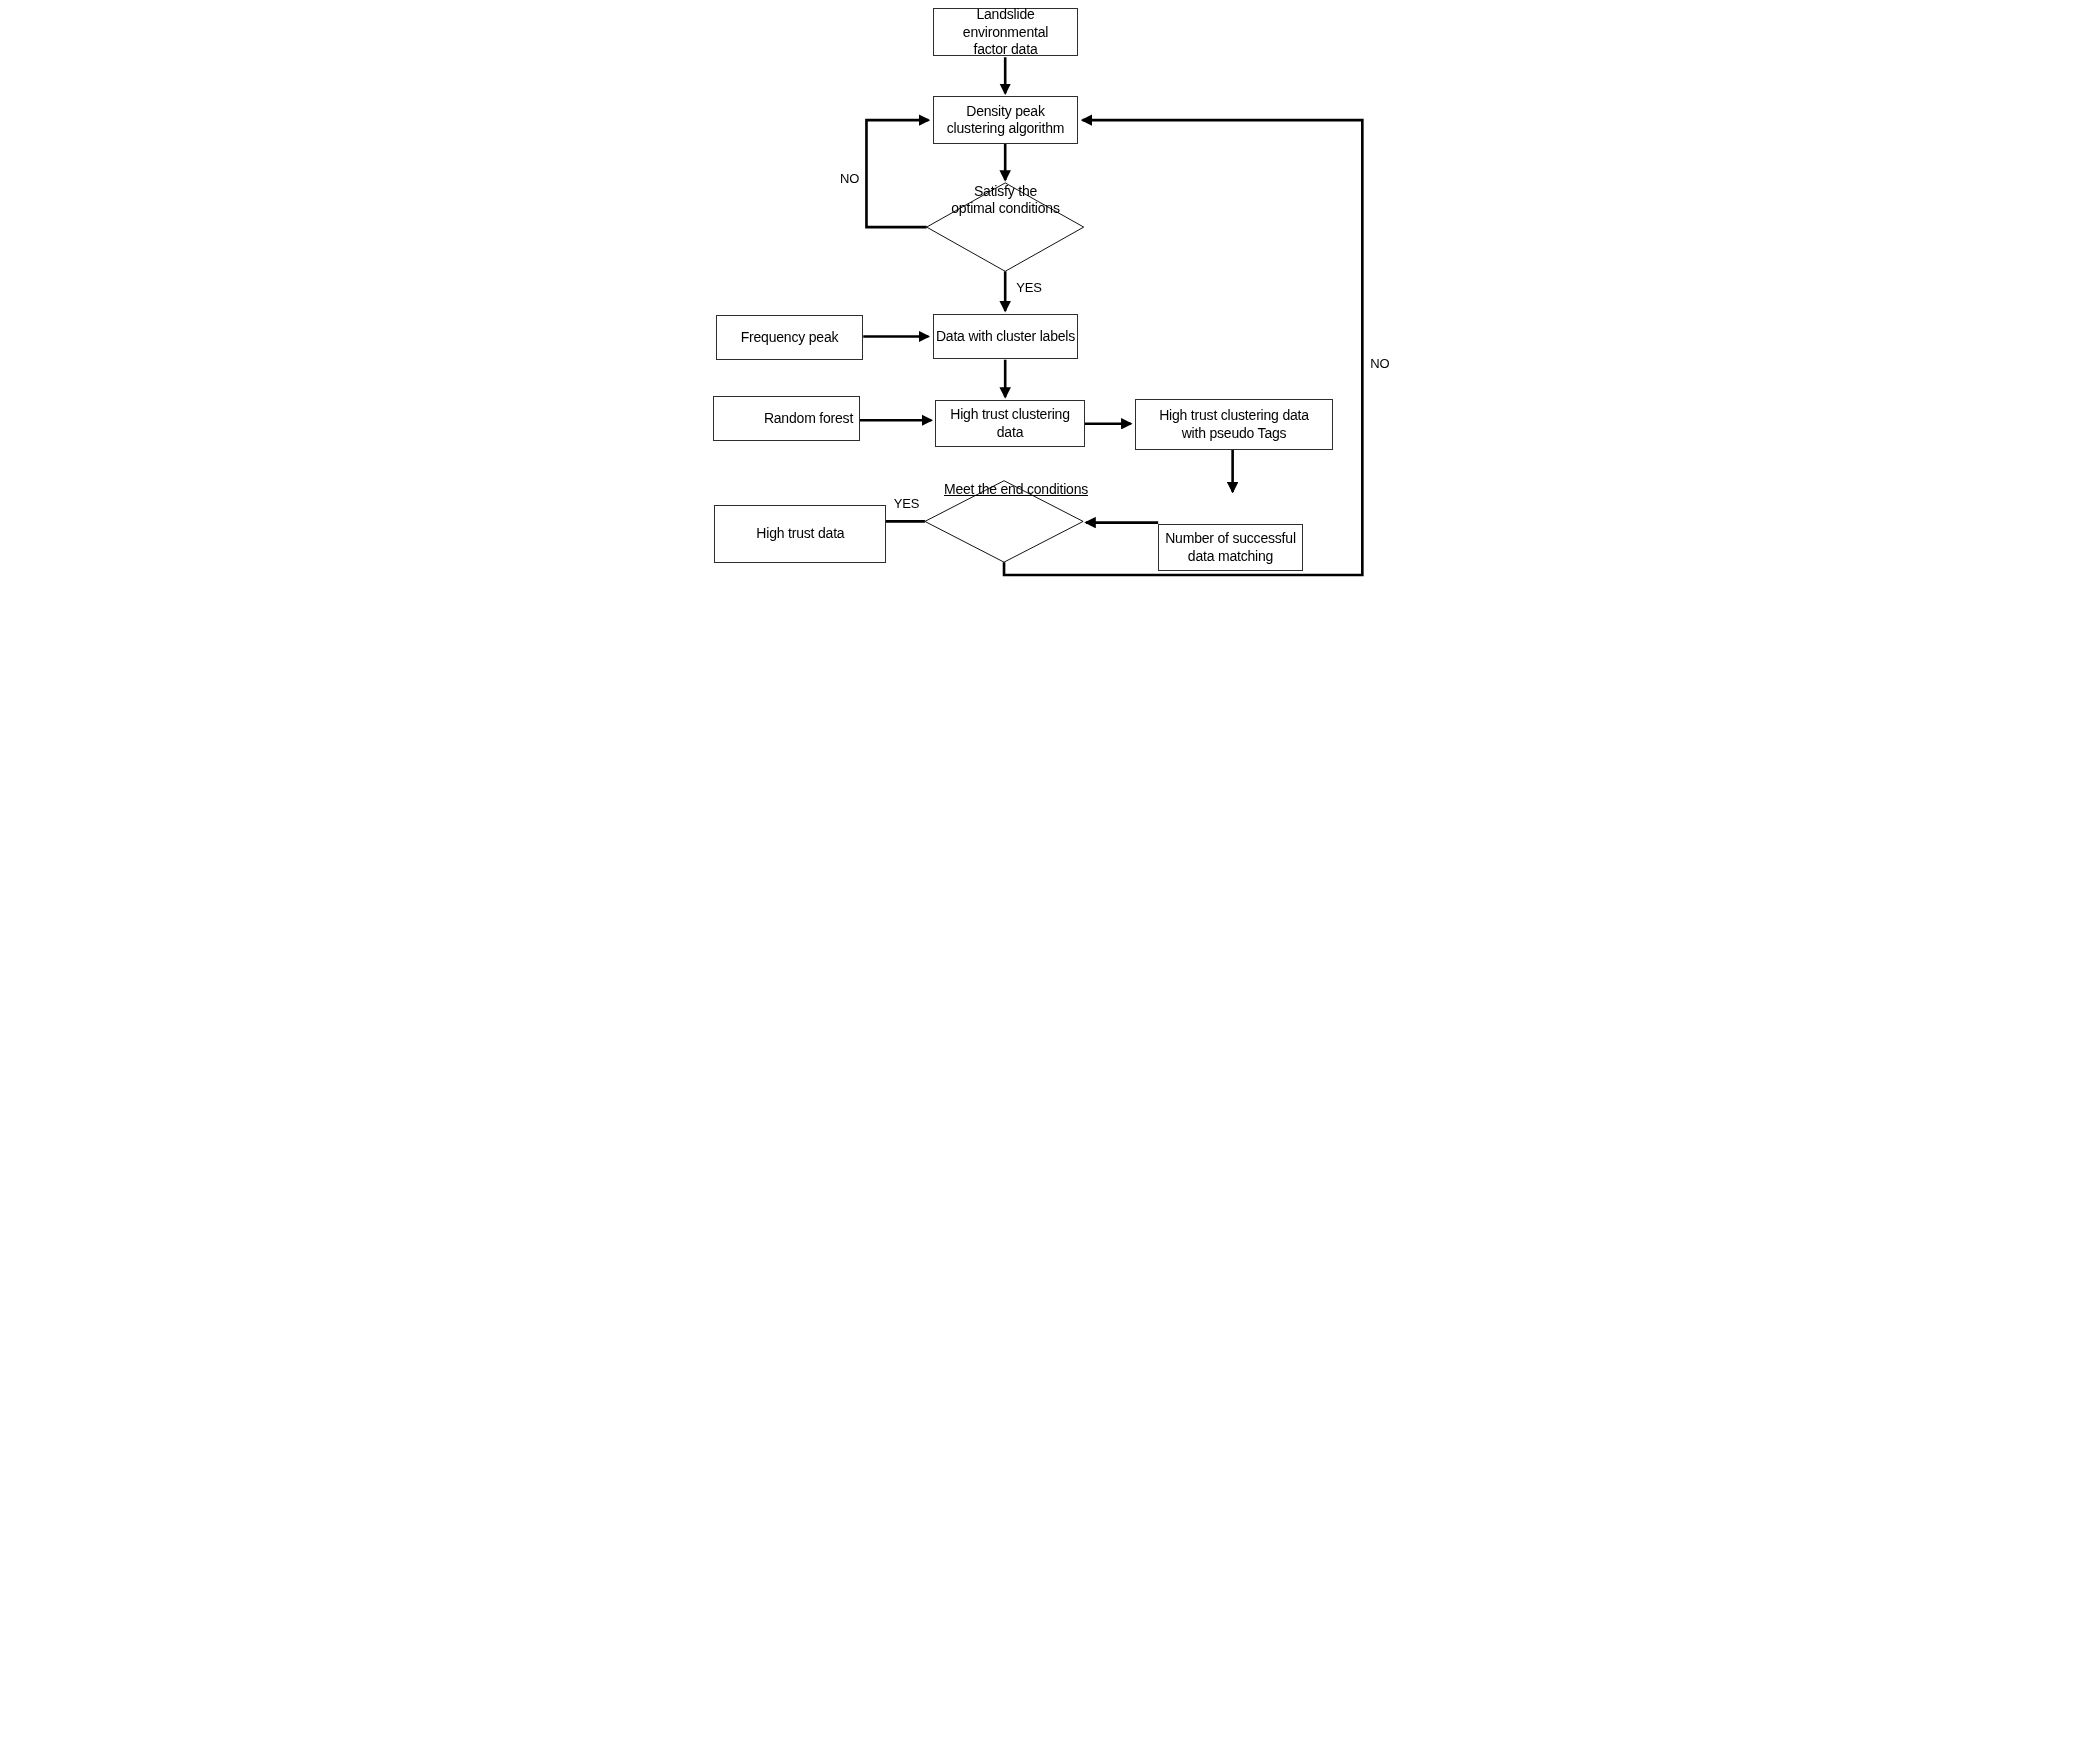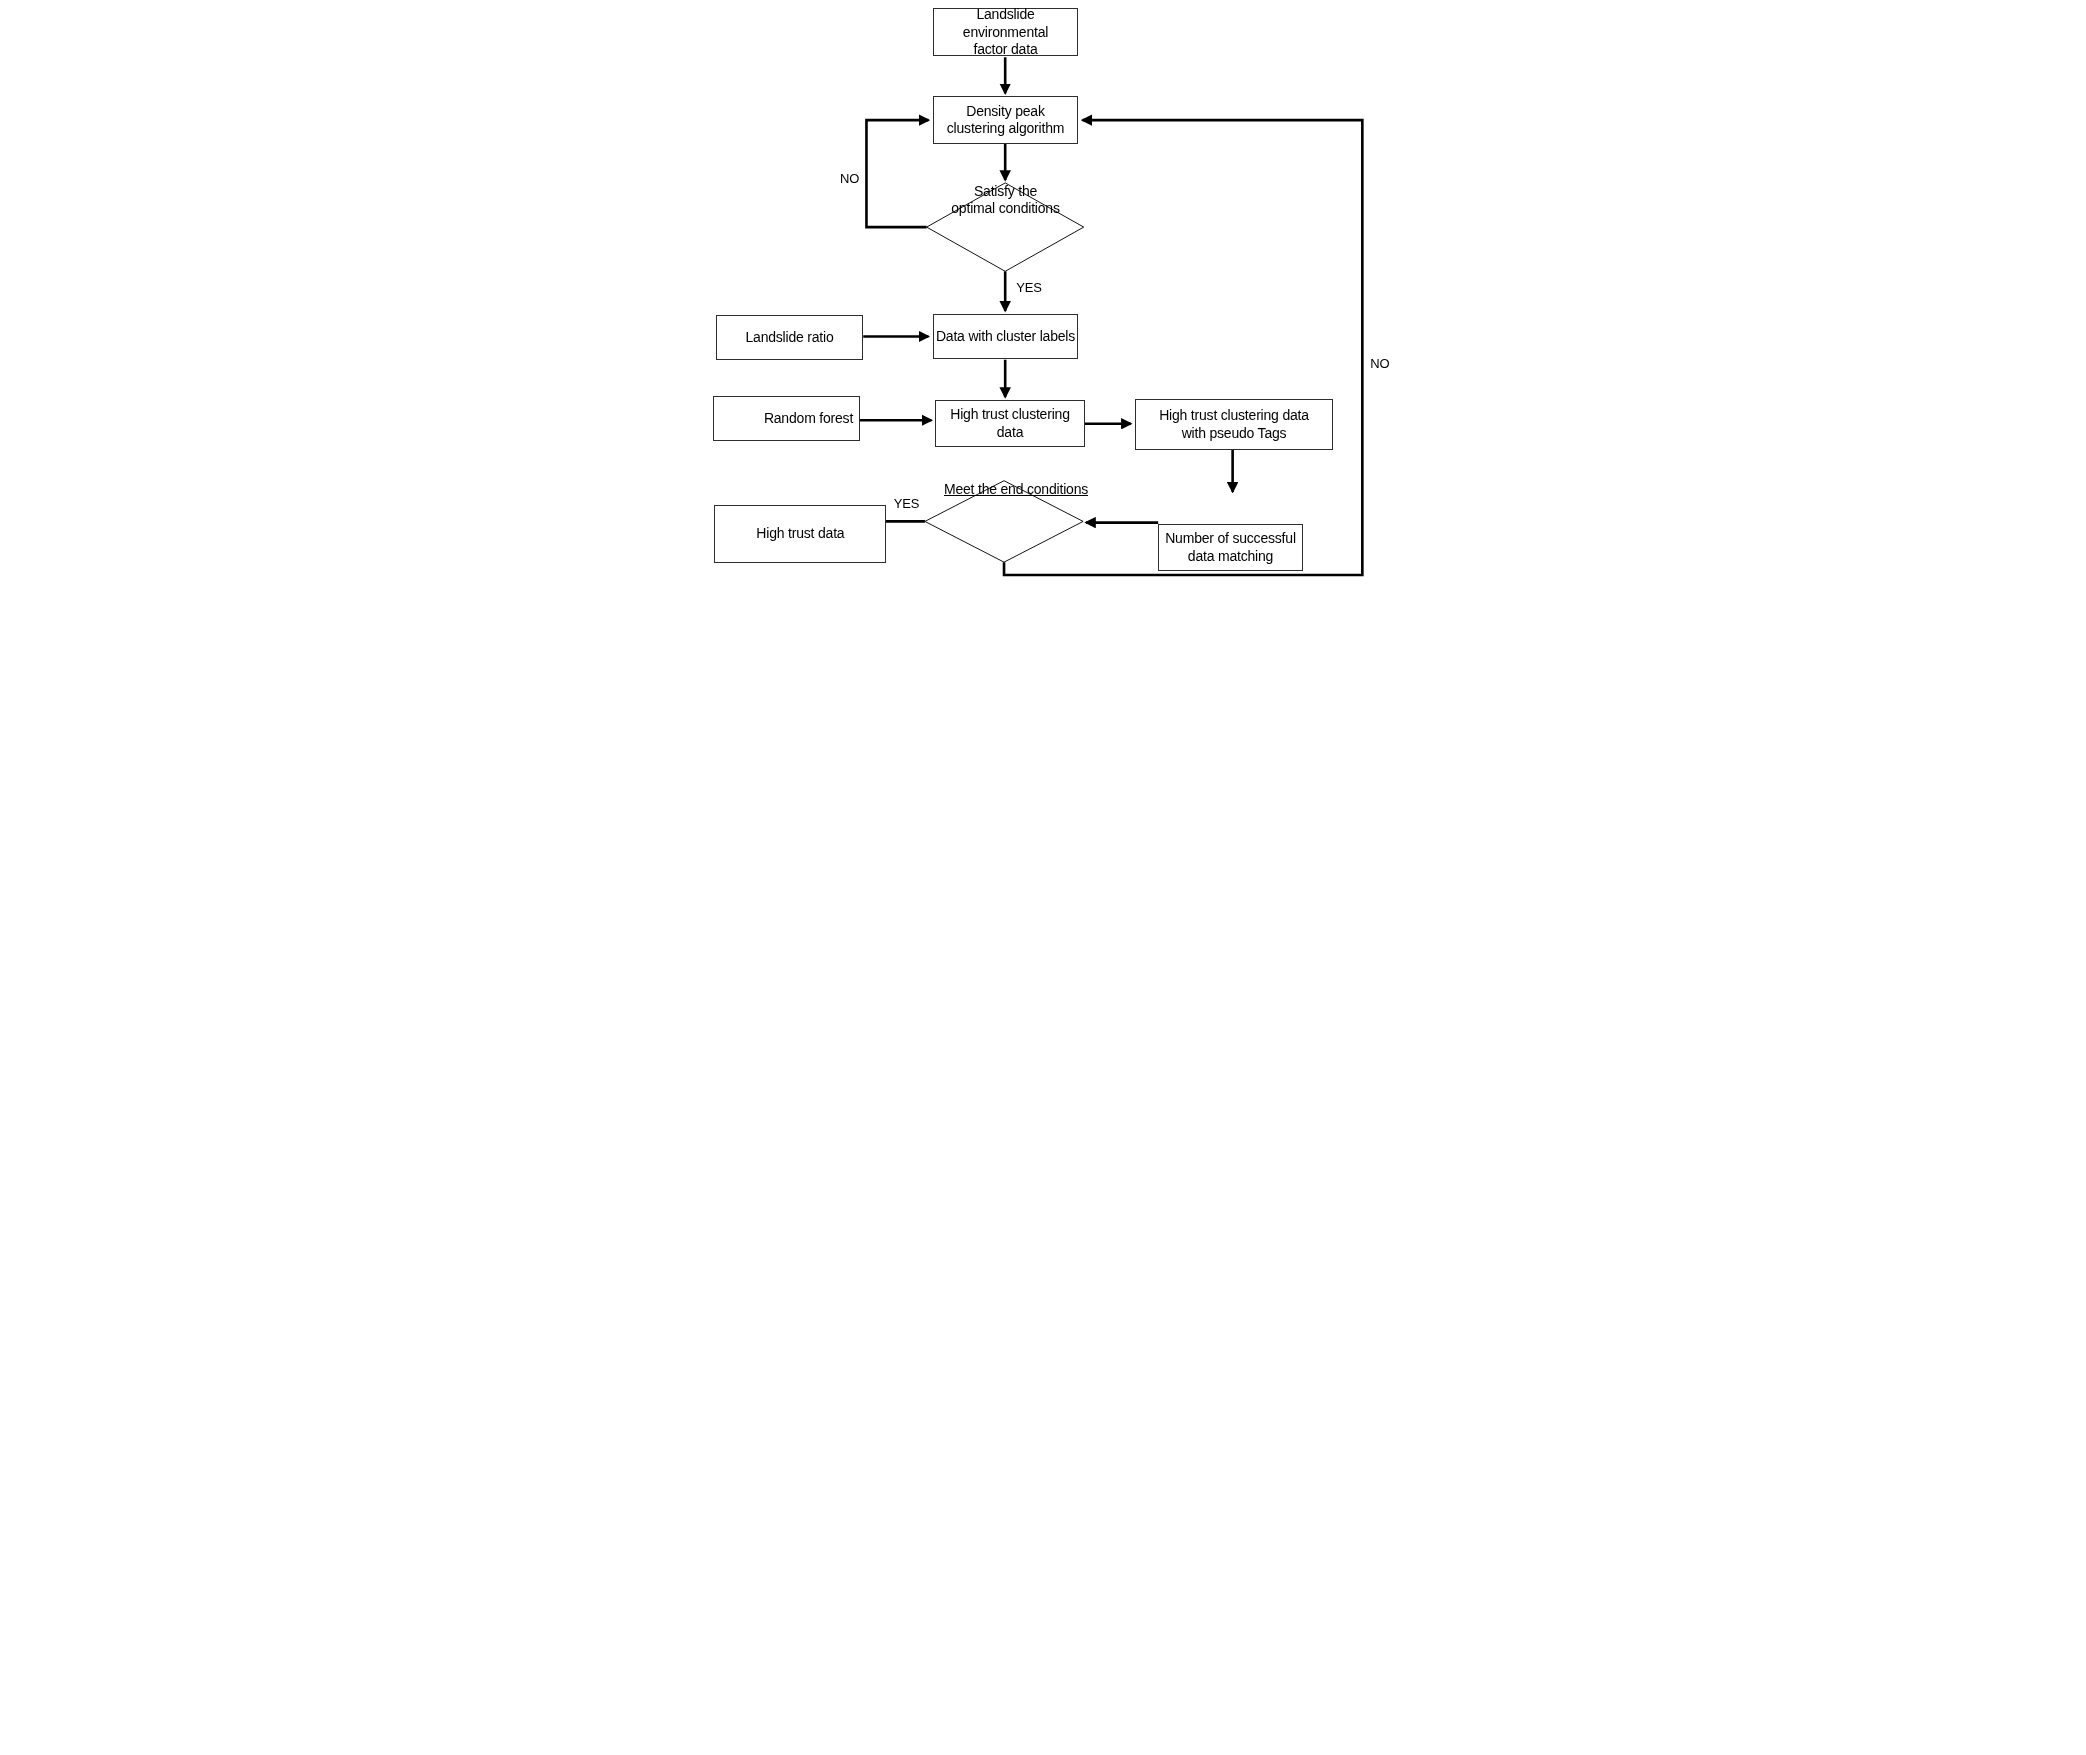--- a/index.html
+++ b/index.html
@@ -97,21 +97,21 @@
     <span class="lbl">Density peak
 clustering algorithm</span>
   </div>
 
   <div class="dlabel" style="left:233px; top:183px; width:157px; height:88px;">
     <span class="lbl">Satisfy the
 optimal conditions</span>
   </div>
 
   <div class="node" style="left:22px; top:315px; width:147px; height:45px;">
-    <span class="lbl">Landslide ratio</span>
+    <span class="lbl">Frequency peak</span>
   </div>
 
   <div class="node" style="left:239px; top:314px; width:145px; height:45px;">
     <span class="lbl">Data with cluster labels</span>
   </div>
 
   <div class="node" style="left:19px; top:396px; width:147px; height:45px;padding-left:44px;">
     <span class="lbl">Random forest</span>
   </div>
 

